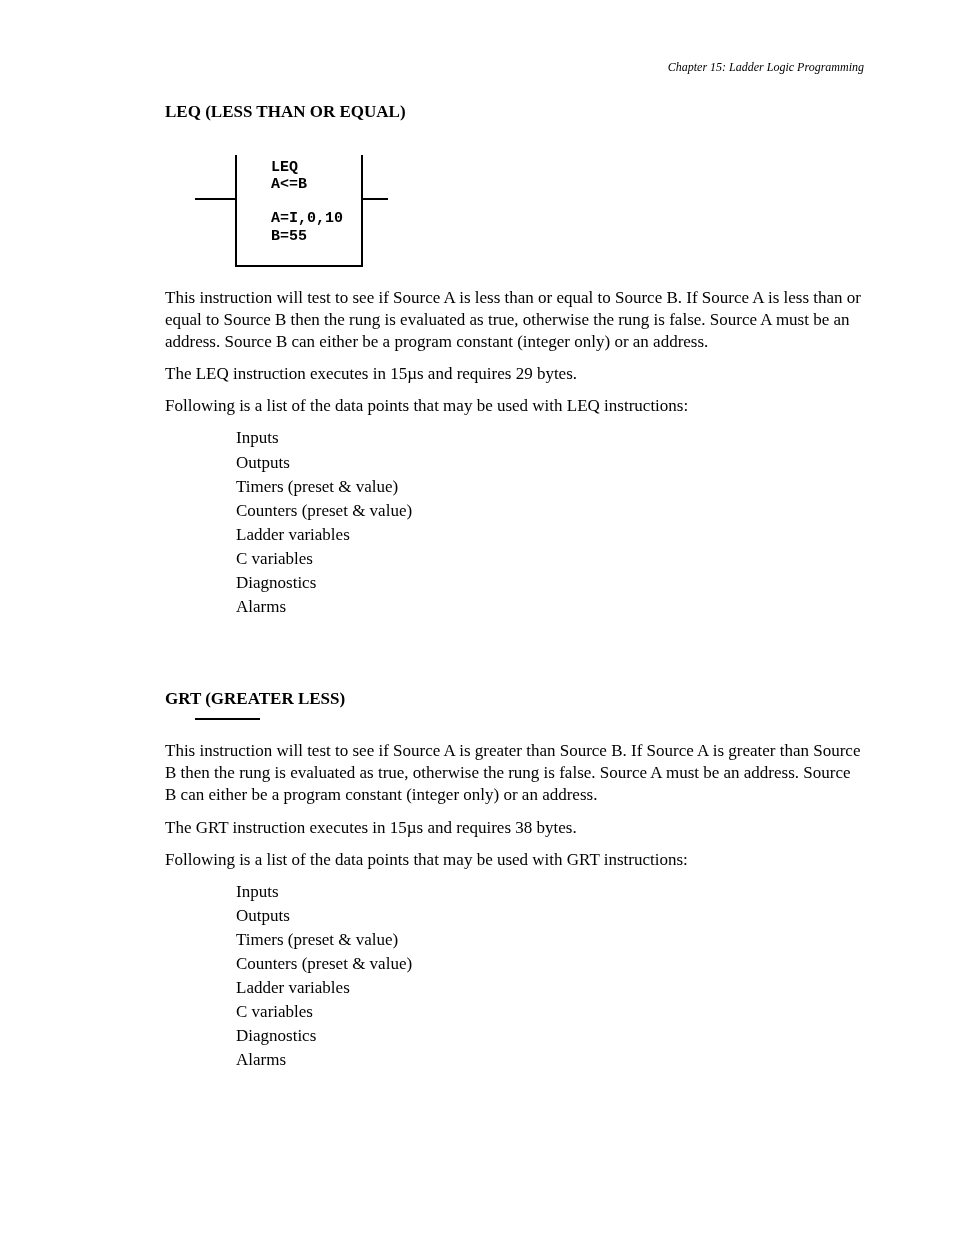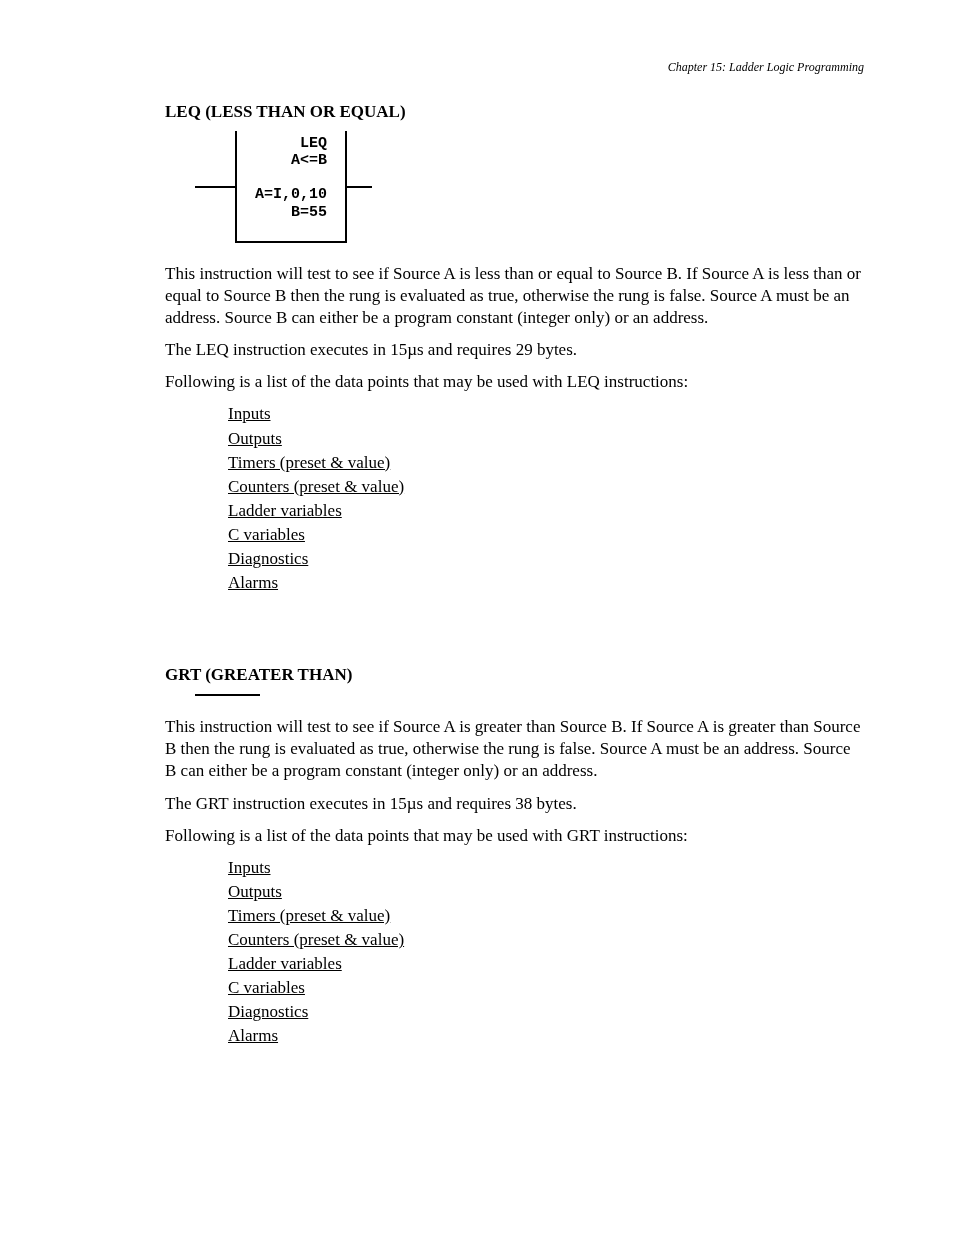--- a/index.html
+++ b/index.html
@@ -29,41 +29,41 @@
     display: flex;
     align-items: center;
   }
   .rail {
     width: 40px;
     border-top: 2px solid #000;
   }
   .diagram-box {
     border: 2px solid #000;
     border-top: none;
-    padding: 4px 18px 20px 18px;
+    padding: 4px 18px 20px 34px;
     font-family: "Courier New", monospace;
     font-weight: bold;
     font-size: 15px;
-    text-align: right;
+    text-align: left;
     white-space: pre;
     line-height: 1.15;
+    margin-top: 24px;
   }
   .rail-right {
     width: 25px;
     border-top: 2px solid #000;
   }
   p {
     margin: 0 0 10px 0;
   }
   .dp-list {
     margin: 0 0 35px 55px;
   }
   .dp-list div {
-    margin: 2px 8px;
-    text-decoration: underline;
+    margin: 2px 16px;
   }
   .sec-gap {
     height: 25px;
   }
 </style>
 </head>
 <body>
 
 <div class="chapter-header">Chapter 15: Ladder Logic Programming</div>
 
@@ -86,21 +86,21 @@
   <div>Timers (preset &amp; value)</div>
   <div>Counters (preset &amp; value)</div>
   <div>Ladder variables</div>
   <div>C variables</div>
   <div>Diagnostics</div>
   <div>Alarms</div>
 </div>
 
 <div class="sec-gap"></div>
 
-<div class="section-heading">GRT   (GREATER THAN)</div>
+<div class="section-heading">GRT   (GREATER LESS)</div>
 <div class="diagram-wrap">
   <div class="rail"></div>
   <div class="rail-right"></div>
 </div>
 <p>This instruction will test to see if Source A is greater than Source B. If Source A is greater than Source B then the rung is evaluated as true, otherwise the rung is false. Source A must be an address. Source B can either be a program constant (integer only) or an address.</p>
 <p>The GRT instruction executes in 15µs and requires 38 bytes.</p>
 <p>Following is a list of the data points that may be used with GRT instructions:</p>
 <div class="dp-list">
   <div>Inputs</div>
   <div>Outputs</div>

